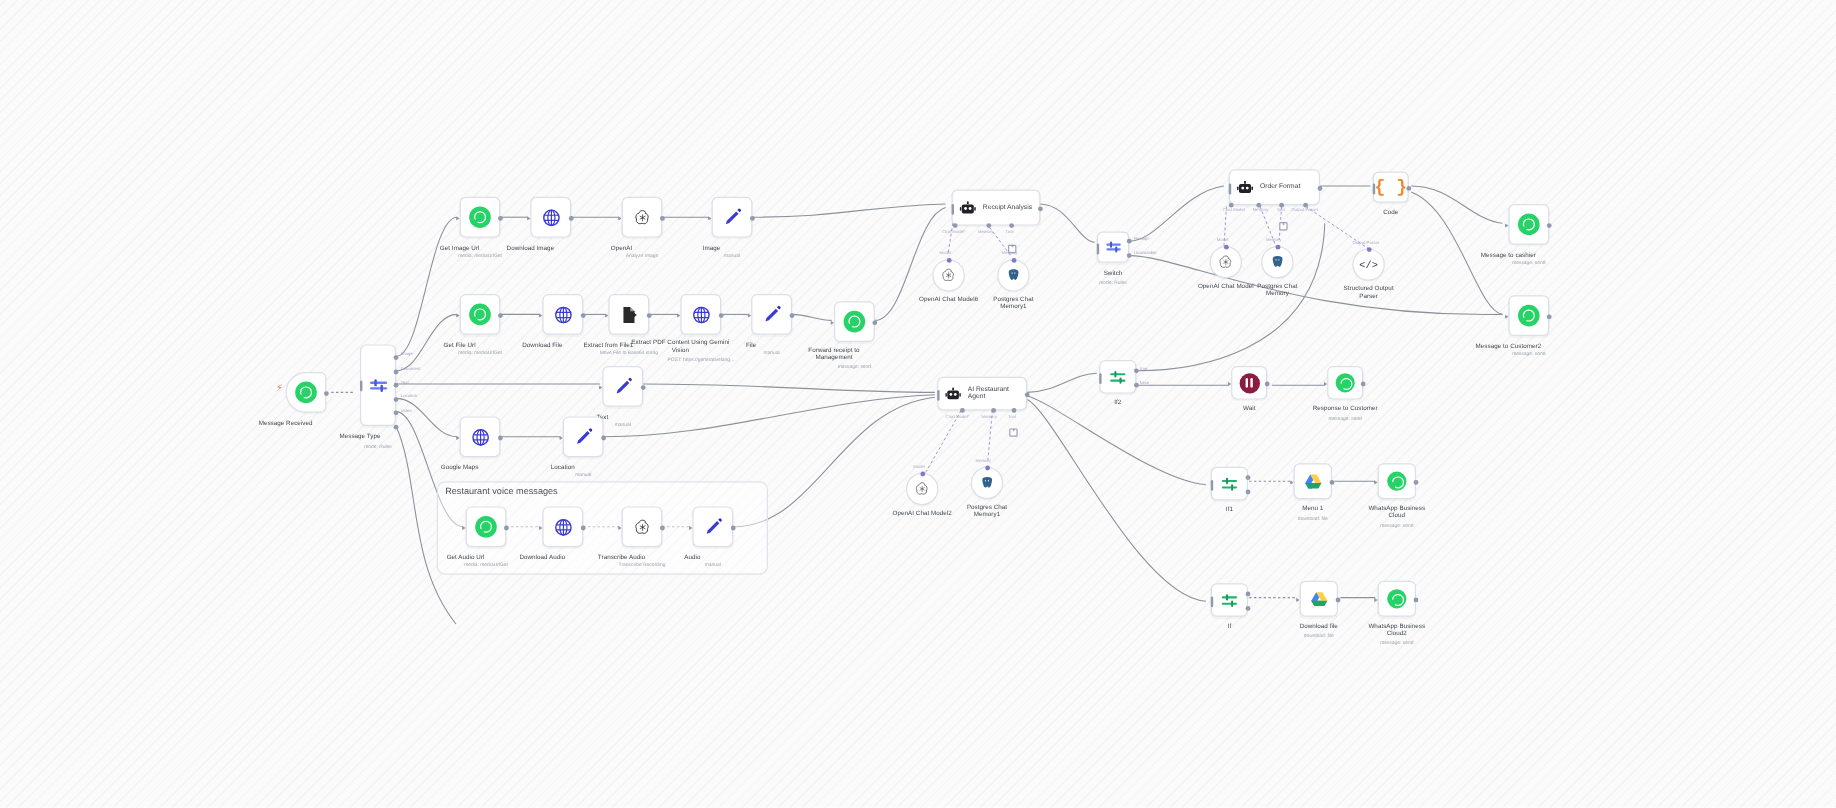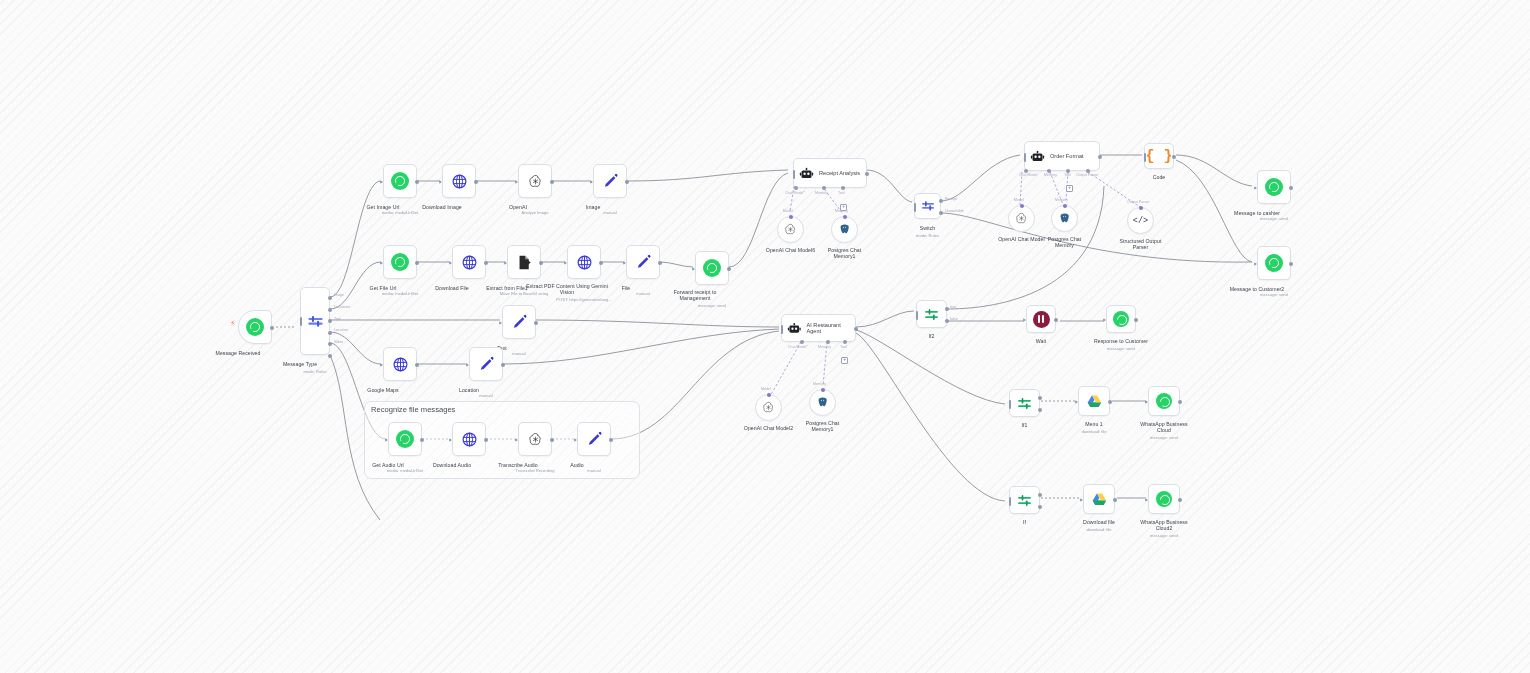--- a/index.html
+++ b/index.html
@@ -169,21 +169,21 @@
       <path d="M1022,172 L1020,205"></path>
       <path d="M1050,172 L1064,207"></path>
       <path d="M1068,172 L1066,200"></path>
       <path d="M1088,172 L1140,207"></path>
       <path d="M801,342 L769,398"></path>
       <path d="M827,342 L823,386"></path>
     </g>
   </svg>
 
   <div class="grp" style="left:364px;top:401px;width:274px;height:76px;"></div>
-  <div class="grp-title" style="left:371px;top:405px;">Recognize file messages</div>
+  <div class="grp-title" style="left:371px;top:405px;">Restaurant voice messages</div>
 
   <div class="node" style="left:238px;top:310px;">
     <div class="nbox trigger">
       <span class="trig-bolt">⚡</span>
       <span class="wa"></span>
       <span class="port" style="right:-2.5px;top:15px;"></span>
     </div>
     <div class="nlabel">Message Received</div>
   </div>
 

